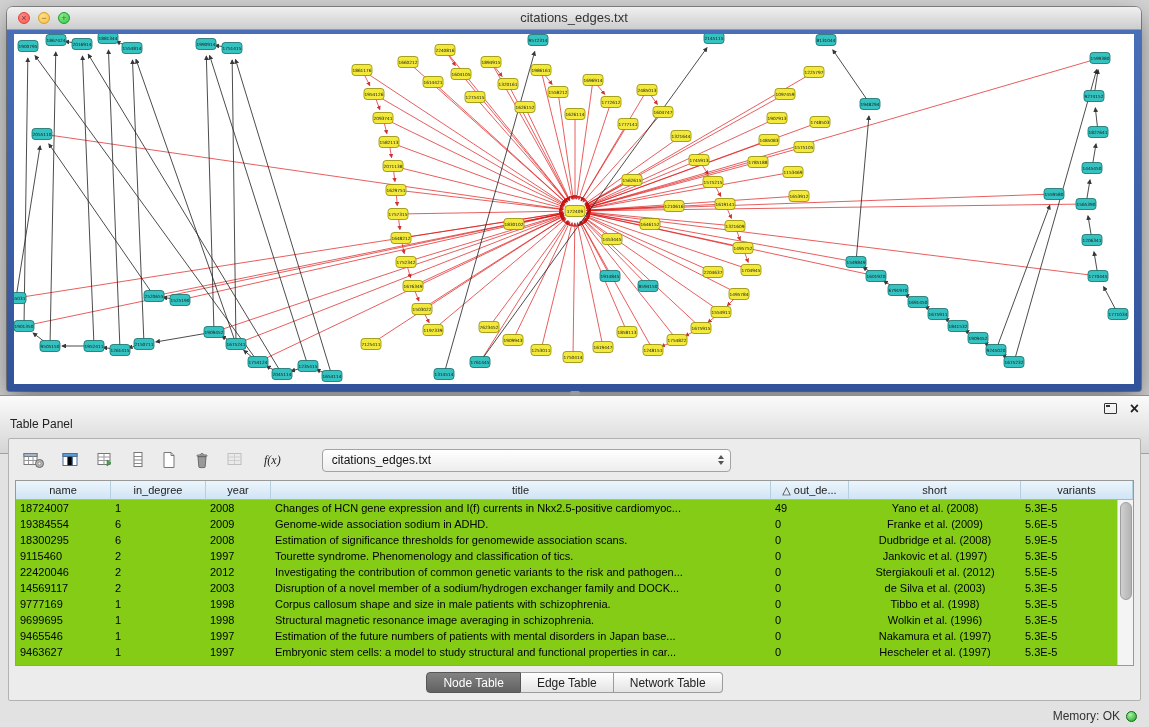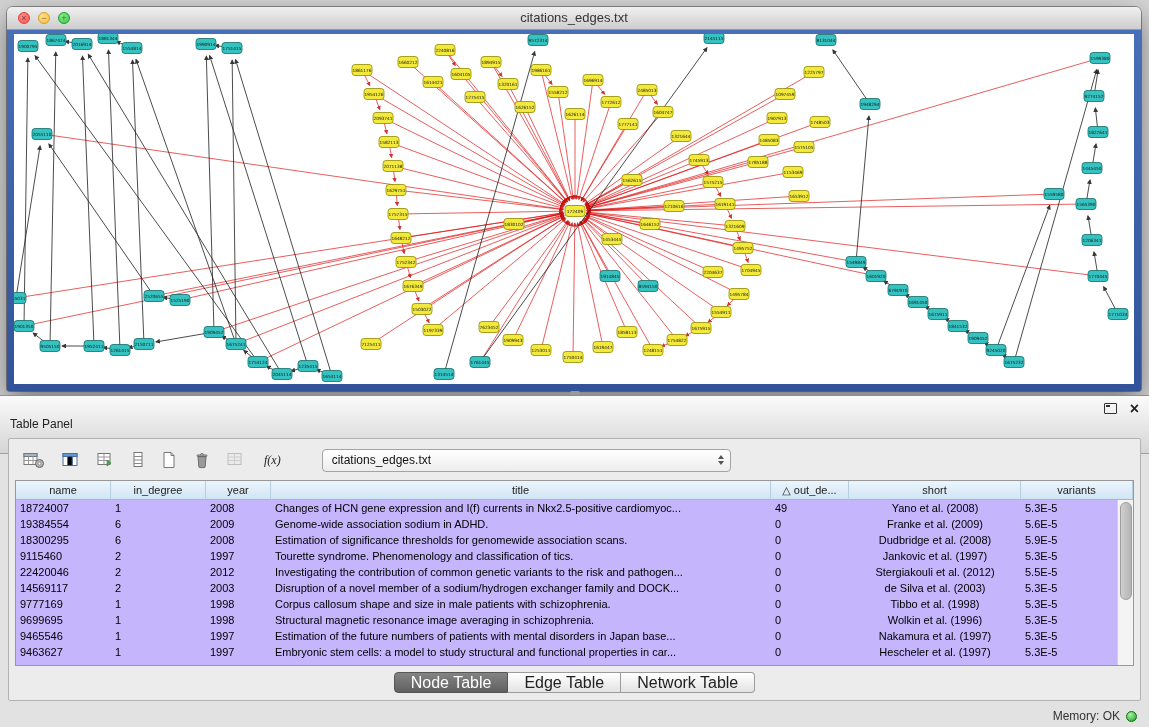--- a/index.html
+++ b/index.html
@@ -47,37 +47,37 @@
     align-items:center;justify-content:center;cursor:default;}
   .tbtn.fx{font-family:"Liberation Serif",serif;font-style:italic;font-size:12px;color:#222;padding:0 6px;}
   .popup{display:inline-flex;align-items:center;justify-content:space-between;width:392px;height:21px;
     background:linear-gradient(#ffffff,#ededed);border:1px solid #a3a3a3;border-radius:4px;
     padding:0 6px 0 9px;font-size:12px;color:#111;margin-left:26px;box-shadow:inset 0 1px 0 #fff;}
   .spinner{display:inline-flex;flex-direction:column;align-items:center;}
   .spinner .up{width:0;height:0;border-left:3.5px solid transparent;border-right:3.5px solid transparent;border-bottom:4px solid #555;margin-bottom:2px;}
   .spinner .dn{width:0;height:0;border-left:3.5px solid transparent;border-right:3.5px solid transparent;border-top:4px solid #555;}
 
   
-  .table-wrap{position:absolute;top:41px;left:6px;right:6px;bottom:34px;background:#c4b5fd;border:1px solid #989898;overflow:hidden;}
+  .table-wrap{position:absolute;top:41px;left:6px;right:6px;bottom:34px;background:#84cc16;border:1px solid #989898;overflow:hidden;}
   .tbl-header,.tr{display:grid;grid-template-columns:95px 95px 65px 500px 78px 172px 1fr;}
   .tbl-header{height:19px;}
   .th{font-size:11px;color:#222;text-align:center;line-height:18px;
     background:linear-gradient(#ecf5fc,#d0e5f4);border-right:1px solid #b4cfe0;border-bottom:1px solid #9fb9cb;
     overflow:hidden;white-space:nowrap;}
   .tbl-body{position:absolute;top:19px;left:0;right:15px;bottom:0;overflow:hidden;}
   .tr{height:16px;}
   .td{font-size:11px;color:#000;line-height:16px;padding:0 4px;white-space:nowrap;overflow:hidden;}
   .td.c5{text-align:center;}
   .vscroll{position:absolute;top:19px;right:0;bottom:0;width:15px;background:#f4f4f4;border-left:1px solid #cfcfcf;}
   .vthumb{position:absolute;top:2px;left:2px;width:10px;height:96px;border-radius:6px;
     background:linear-gradient(90deg,#cfcfcf,#b4b4b4);border:1px solid #9e9e9e;}
 
   
   .tabs{position:absolute;bottom:7px;left:0;right:0;text-align:center;}
-  .tab{font-family:"Liberation Sans",sans-serif;font-size:16px;color:#222;height:21px;padding:0 16px;margin:0;
+  .tab{font-family:"Liberation Sans",sans-serif;font-size:12px;color:#222;height:21px;padding:0 16px;margin:0;
     border:1px solid #9b9b9b;border-left-width:0;background:linear-gradient(#ffffff,#e3e3e3);cursor:default;}
   .tab:first-child{border-left-width:1px;border-radius:4px 0 0 4px;}
   .tab:last-child{border-radius:0 4px 4px 0;}
   .tab.selected{background:linear-gradient(#838383,#616161);color:#fff;border-color:#565656;}
 
   
   .statusbar{position:absolute;right:12px;bottom:4px;display:flex;align-items:center;gap:6px;font-size:12px;color:#333;}
   .mem-dot{width:11px;height:11px;border-radius:50%;background:radial-gradient(circle at 35% 30%,#a8f3a8,#1f9f1f);
     border:1px solid #0c6d0c;display:inline-block;box-sizing:border-box;}
 </style>

